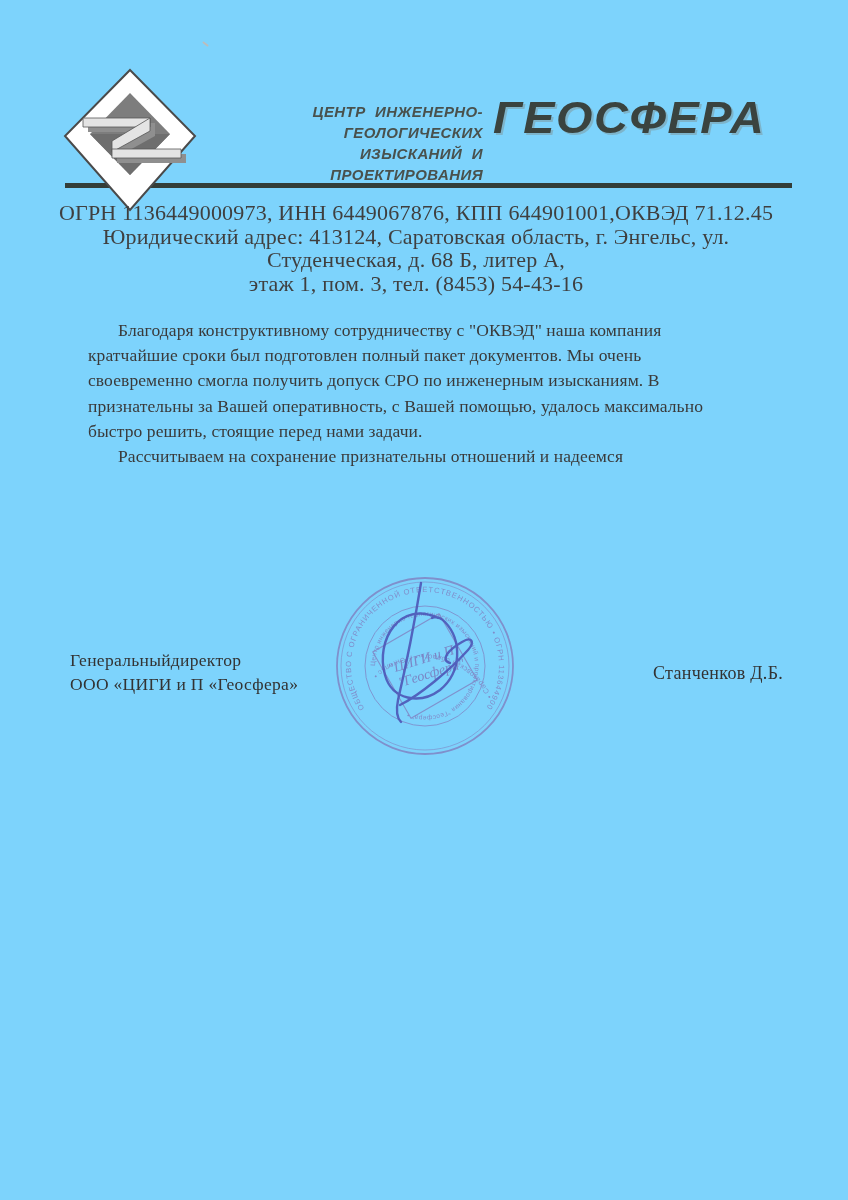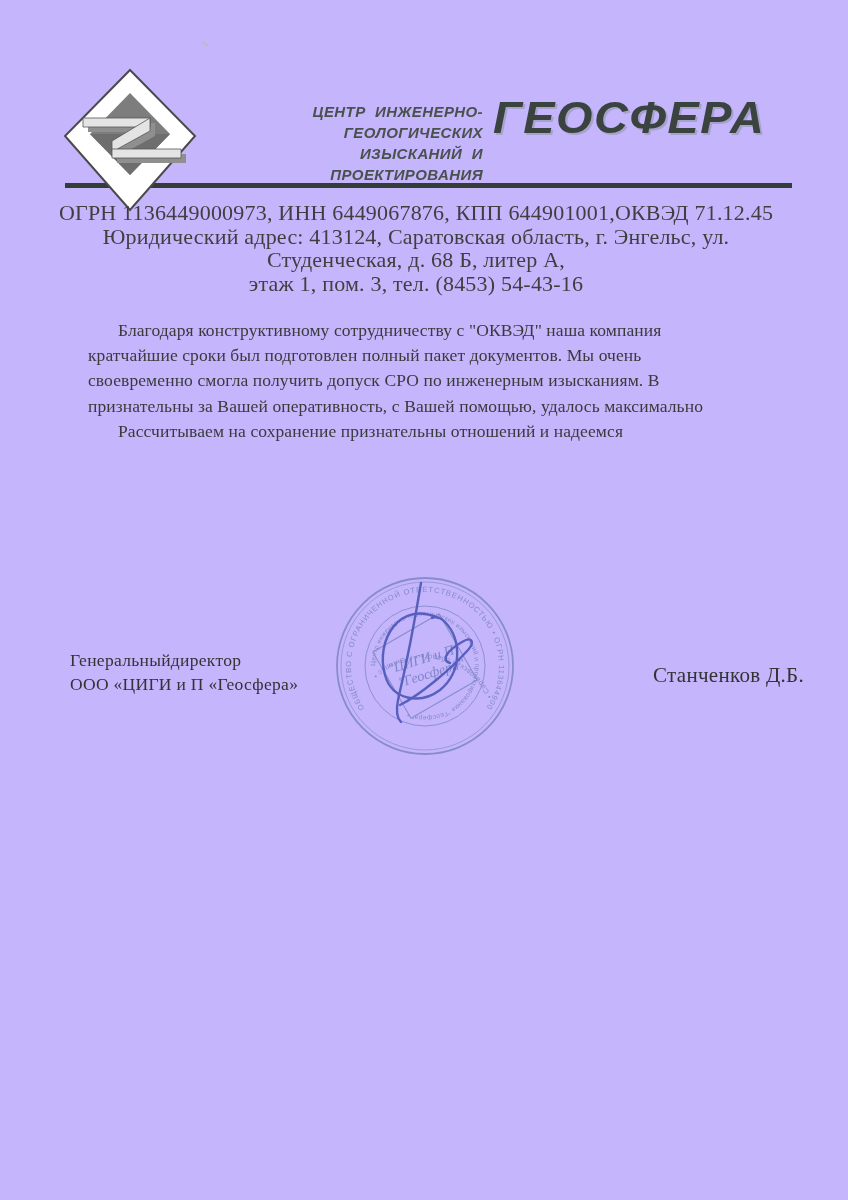--- a/index.html
+++ b/index.html
@@ -1,17 +1,17 @@
 <!DOCTYPE html>
 <html><head>
 <meta charset="utf-8">
 <style>
   html,body{margin:0;padding:0;background:#e8e8e8;}
   .page{
-    position:relative;width:848px;height:1200px;background:#c4b5fd;
+    position:relative;width:848px;height:1200px;background:#7dd3fc;
     margin:0 auto;overflow:hidden;
     font-family:"Liberation Serif", serif;color:#3b3b3b;
   }
   
   .org-name{
     position:absolute;left:205px;top:101px;width:278px;
     font-family:"Liberation Sans", sans-serif;
     font-weight:bold;font-style:italic;
     font-size:15px;line-height:21px;letter-spacing:.4px;word-spacing:5px;
     color:#49514d;text-align:right;
@@ -47,21 +47,21 @@
   }
   .letter-body .line{white-space:nowrap;}
   .letter-body .indent{padding-left:30px;}
   
   .sig-titles{
     position:absolute;left:70px;top:648px;
     font-size:17.5px;line-height:24px;color:#333;letter-spacing:.3px;
   }
   .sig-name{
     position:absolute;left:653px;top:663px;
-    font-size:21px;color:#333;letter-spacing:.3px;white-space:nowrap;
+    font-size:18px;color:#333;letter-spacing:.3px;white-space:nowrap;
   }
   .stamp{position:absolute;left:320px;top:568px;width:220px;height:195px;}
 </style>
 </head>
 <body>
 
 <div class="page">
 
   <div class="artifact"></div>
 
@@ -97,20 +97,21 @@
     <div>ОГРН 1136449000973, ИНН 6449067876, КПП 644901001,ОКВЭД 71.12.45</div>
     <div>Юридический адрес: 413124, Саратовская область, г. Энгельс, ул. Студенческая, д. 68 Б, литер А,</div>
     <div>этаж 1, пом. 3, тел. (8453) 54-43-16</div>
   </div>
 
   <div class="letter-body">
     <div class="line indent">Благодаря конструктивному сотрудничеству с "ОКВЭД" наша компания</div>
     <div class="line">кратчайшие сроки был подготовлен полный пакет документов. Мы очень</div>
     <div class="line">своевременно смогла получить допуск СРО по инженерным изысканиям.  В</div>
     <div class="line">признательны за Вашей оперативность, с Вашей помощью, удалось максимально</div>
+    <div class="line">быстро решить, стоящие перед нами задачи.</div>
     <div class="line indent">Рассчитываем на сохранение признательны отношений и надеемся</div>
   </div>
 
   <div class="sig-titles">
     <div>Генеральныйдиректор</div>
     <div>ООО «ЦИГИ и П «Геосфера»</div>
   </div>
   <div class="sig-name">Станченков Д.Б.</div>
 
   <svg class="stamp" viewBox="0 0 220 195">

